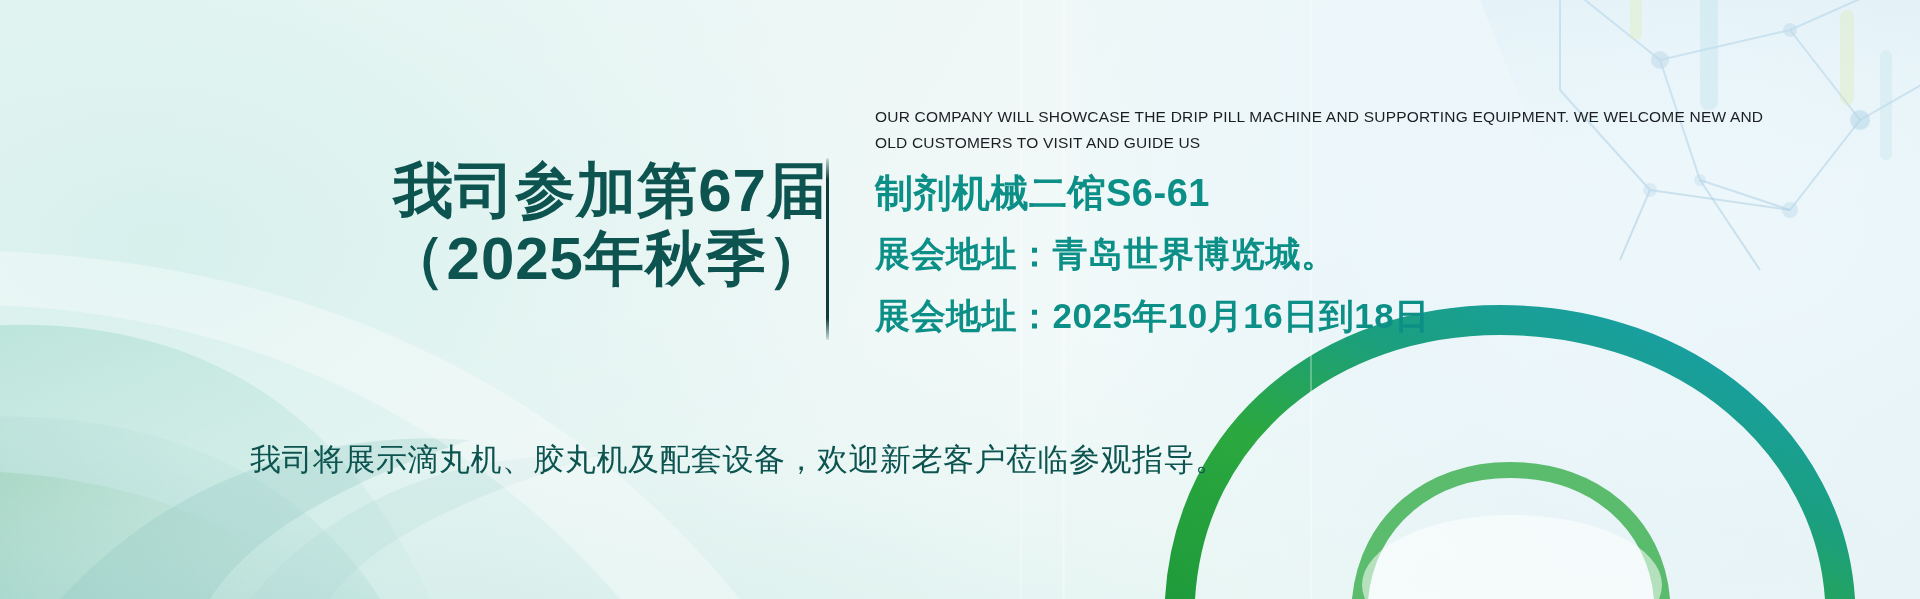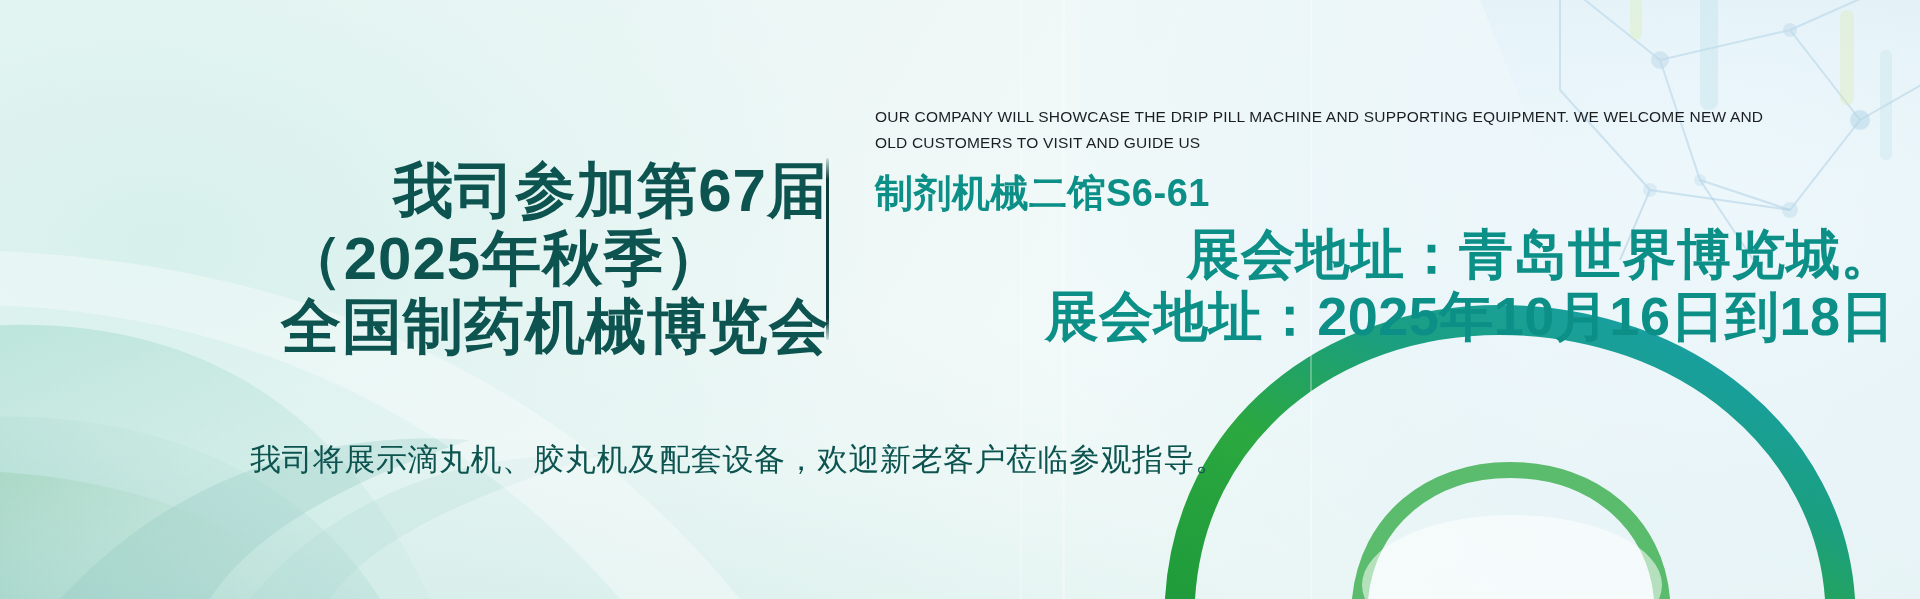--- a/index.html
+++ b/index.html
@@ -67,21 +67,21 @@
   }
   .left-title-line {
     color: #0d5450;
     font-size: 60px;
     line-height: 68px;
     font-weight: 700;
     letter-spacing: 1px;
     white-space: nowrap;
   }
   .left-title-line.l1 { text-align: right; padding-right: 2px; }
-  .left-title-line.l2 { text-align: center; padding-right: 2px; }
+  .left-title-line.l2 { text-align: right; padding-right: 2px; }
   .left-title-line.l3 { text-align: right; padding-right: 0px; }
 
   .divider {
     position: absolute;
     left: 826px;
     top: 158px;
     width: 3px;
     height: 182px;
     background: linear-gradient(180deg, rgba(13,84,80,0.15) 0%, #0d3c3a 12%, #0d3c3a 88%, rgba(13,84,80,0.15) 100%);
     border-radius: 2px;
@@ -108,26 +108,25 @@
     color: #0b8f86;
     font-size: 38px;
     line-height: 60px;
     font-weight: 700;
     letter-spacing: 0.5px;
     white-space: nowrap;
   }
 
   .info-line {
     color: #0b8f86;
-    font-size: 54px;
+    font-size: 35px;
     line-height: 62px;
     font-weight: 700;
     letter-spacing: 0.5px;
     white-space: nowrap;
-    text-align: right;
   }
 
   .bottom-note {
     position: absolute;
     left: 250px;
     top: 440px;
     color: #0d5450;
     font-size: 31px;
     line-height: 40px;
     font-weight: 400;
@@ -213,21 +212,20 @@
       <rect x="1062" y="0" width="3" height="599" fill="#ffffff"></rect>
       <rect x="1310" y="0" width="2" height="599" fill="#ffffff"></rect>
     </g>
   </svg>
 
   <div class="content">
 
     <div class="left-block">
       <div class="left-title-line l1">我司参加第67届</div>
       <div class="left-title-line l2">（2025年秋季）</div>
-      <div class="left-title-line l3">全国制药机械博览会</div>
     </div>
 
     <div class="divider"></div>
 
     <div class="right-block">
       <div class="eng-line">OUR COMPANY WILL SHOWCASE THE DRIP PILL MACHINE AND SUPPORTING EQUIPMENT. WE WELCOME NEW AND OLD CUSTOMERS TO VISIT AND GUIDE US</div>
       <div class="hall">制剂机械二馆S6-61</div>
       <div class="info-line">展会地址：青岛世界博览城。</div>
       <div class="info-line">展会地址：2025年10月16日到18日</div>
     </div>

